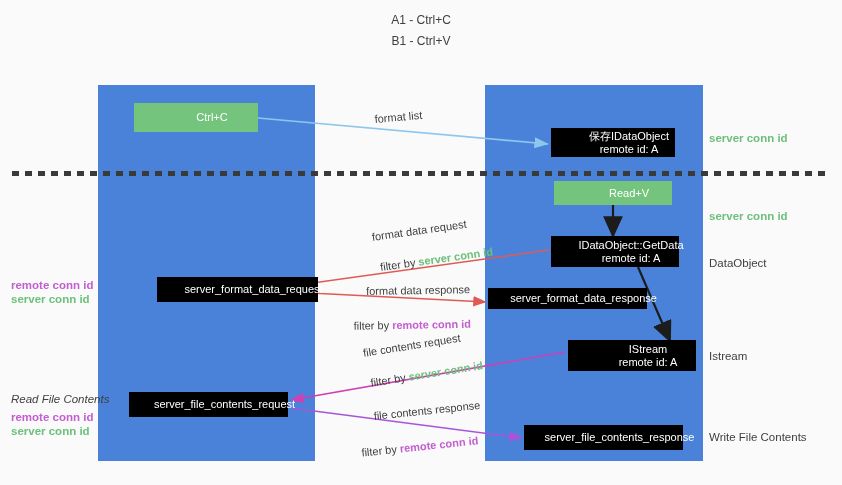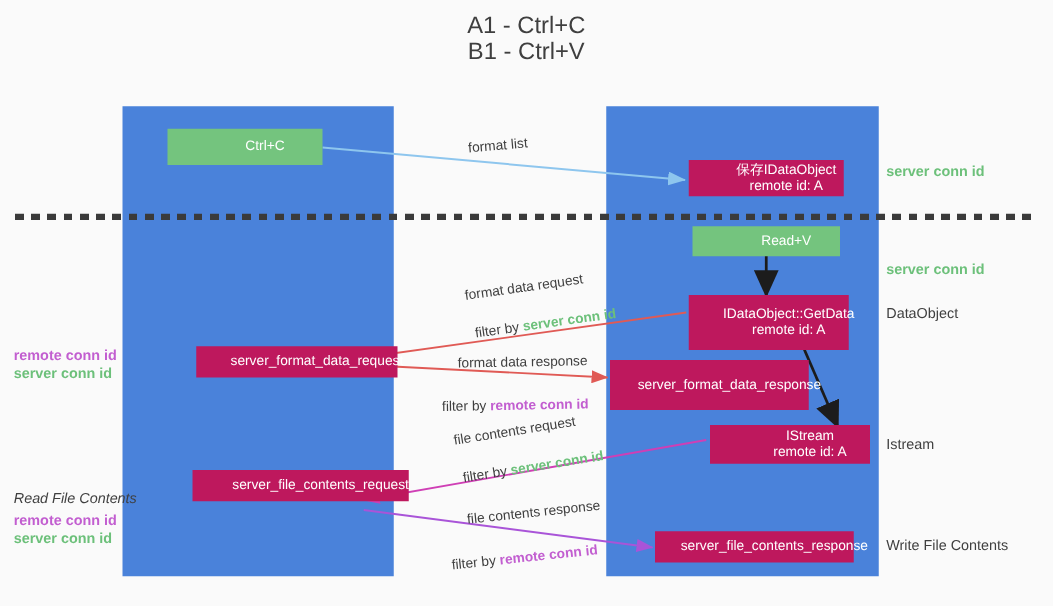--- a/index.html
+++ b/index.html
@@ -9,21 +9,21 @@
     font-family:"Liberation Sans", sans-serif;
     position:relative;
     overflow:hidden;
     color:#404040;
   }
   .stage{position:absolute;left:0;top:0;width:842px;height:485px;}
   svg.layer{position:absolute;left:0;top:0;width:842px;height:485px;pointer-events:none;}
 
   .title{
     position:absolute;left:0;top:10px;width:842px;
-    text-align:center;font-size:19px;line-height:21px;color:#3f3f3f;
+    text-align:center;font-size:12px;line-height:21px;color:#3f3f3f;
     white-space:pre;
   }
 
   .colhead{
     position:absolute;text-align:center;font-size:12px;line-height:14px;
     color:#3f3f3f;white-space:pre;
   }
 
   .panel{position:absolute;background:#4a82da;}
 
@@ -32,21 +32,21 @@
     display:flex;align-items:center;justify-content:center;
     text-align:center;
     color:#ffffff;
     font-size:11px;
     line-height:13px;
     white-space:pre;
     box-sizing:border-box;
     padding-left:32px;
   }
   .box.green{background:#74c47e;}
-  .box.orange{background:#be185d;}
+  .box.orange{background:#000000;}
 
   .sidelabel{
     position:absolute;font-size:11.5px;line-height:15px;color:#3f3f3f;white-space:pre;
   }
   .sidelabel.green{color:#6cc07a;font-weight:bold;}
   .sidelabel.purple{color:#c25ed0;font-weight:bold;}
 
   .annot{
     position:absolute;font-size:11px;line-height:15px;color:#3f3f3f;white-space:pre;
     transform-origin:left top;
@@ -112,40 +112,40 @@
 
     <line x1="291" y1="408" x2="522" y2="438" stroke="#a954d8" stroke-width="1.5" marker-end="url(#ah-purple)"></line>
   </svg>
 
   <div class="dashline"></div>
 
   <div class="box green" style="left:134px;top:103px;width:124px;height:29px;">Ctrl+C</div>
 
   <div class="box orange" style="left:129px;top:277px;width:161px;height:25px;margin-left:28px;">server_format_data_request</div>
 
-  <div class="box orange" style="left:129px;top:376px;width:173px;height:25px;margin-left:25px;">server_file_contents_request</div>
+  <div class="box orange" style="left:129px;top:392px;width:159px;height:25px;">server_file_contents_request</div>
 
   <div class="box orange" style="left:551px;top:128px;width:124px;height:29px;">保存IDataObject
 remote id: A</div>
 
   <div class="box green" style="left:554px;top:181px;width:118px;height:24px;">Read+V</div>
 
-  <div class="box orange" style="left:551px;top:236px;width:128px;height:44px;">IDataObject::GetData
+  <div class="box orange" style="left:551px;top:236px;width:128px;height:31px;">IDataObject::GetData
 remote id: A</div>
 
-  <div class="box orange" style="left:488px;top:288px;width:159px;height:40px;">server_format_data_response</div>
+  <div class="box orange" style="left:488px;top:288px;width:159px;height:21px;">server_format_data_response</div>
 
   <div class="box orange" style="left:568px;top:340px;width:128px;height:31px;">IStream
 remote id: A</div>
 
   <div class="box orange" style="left:524px;top:425px;width:159px;height:25px;">server_file_contents_response</div>
 
   <div class="sidelabel green" style="left:709px;top:131px;">server conn id</div>
   <div class="sidelabel green" style="left:709px;top:209px;">server conn id</div>
-  <div class="sidelabel" style="left:709px;top:244px;">DataObject</div>
+  <div class="sidelabel" style="left:709px;top:256px;">DataObject</div>
   <div class="sidelabel" style="left:709px;top:349px;">Istream</div>
   <div class="sidelabel" style="left:709px;top:430px;">Write File Contents</div>
 
   <div class="sidelabel purple" style="left:11px;top:278px;">remote conn id</div>
   <div class="sidelabel green" style="left:11px;top:292px;">server conn id</div>
 
   <div class="sidelabel" style="left:11px;top:392px;font-style:italic;">Read File Contents</div>
   <div class="sidelabel purple" style="left:11px;top:410px;">remote conn id</div>
   <div class="sidelabel green" style="left:11px;top:424px;">server conn id</div>
 

